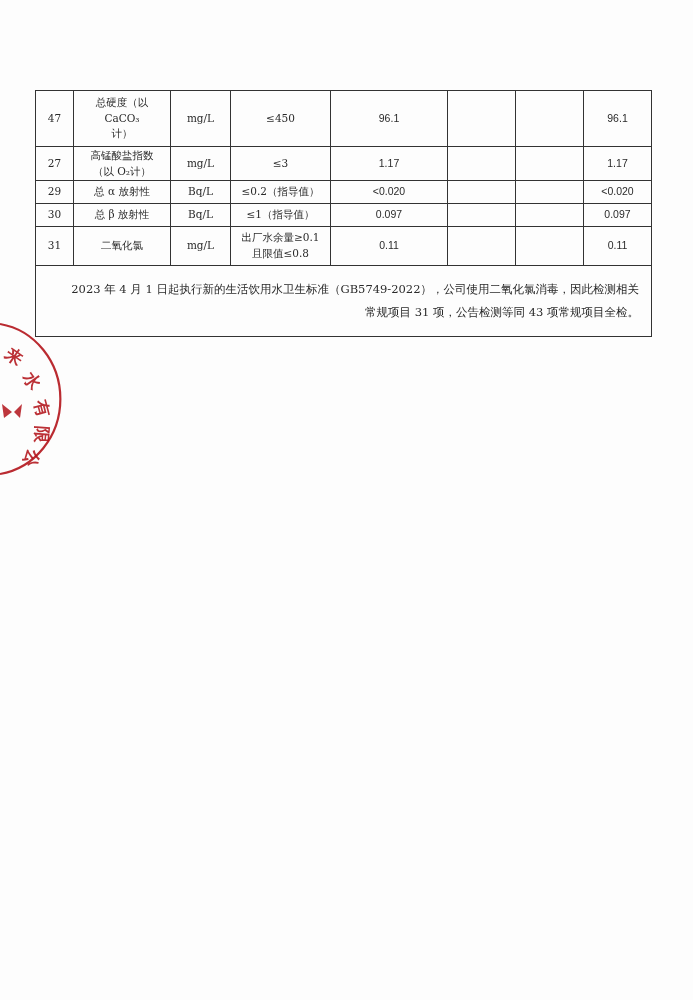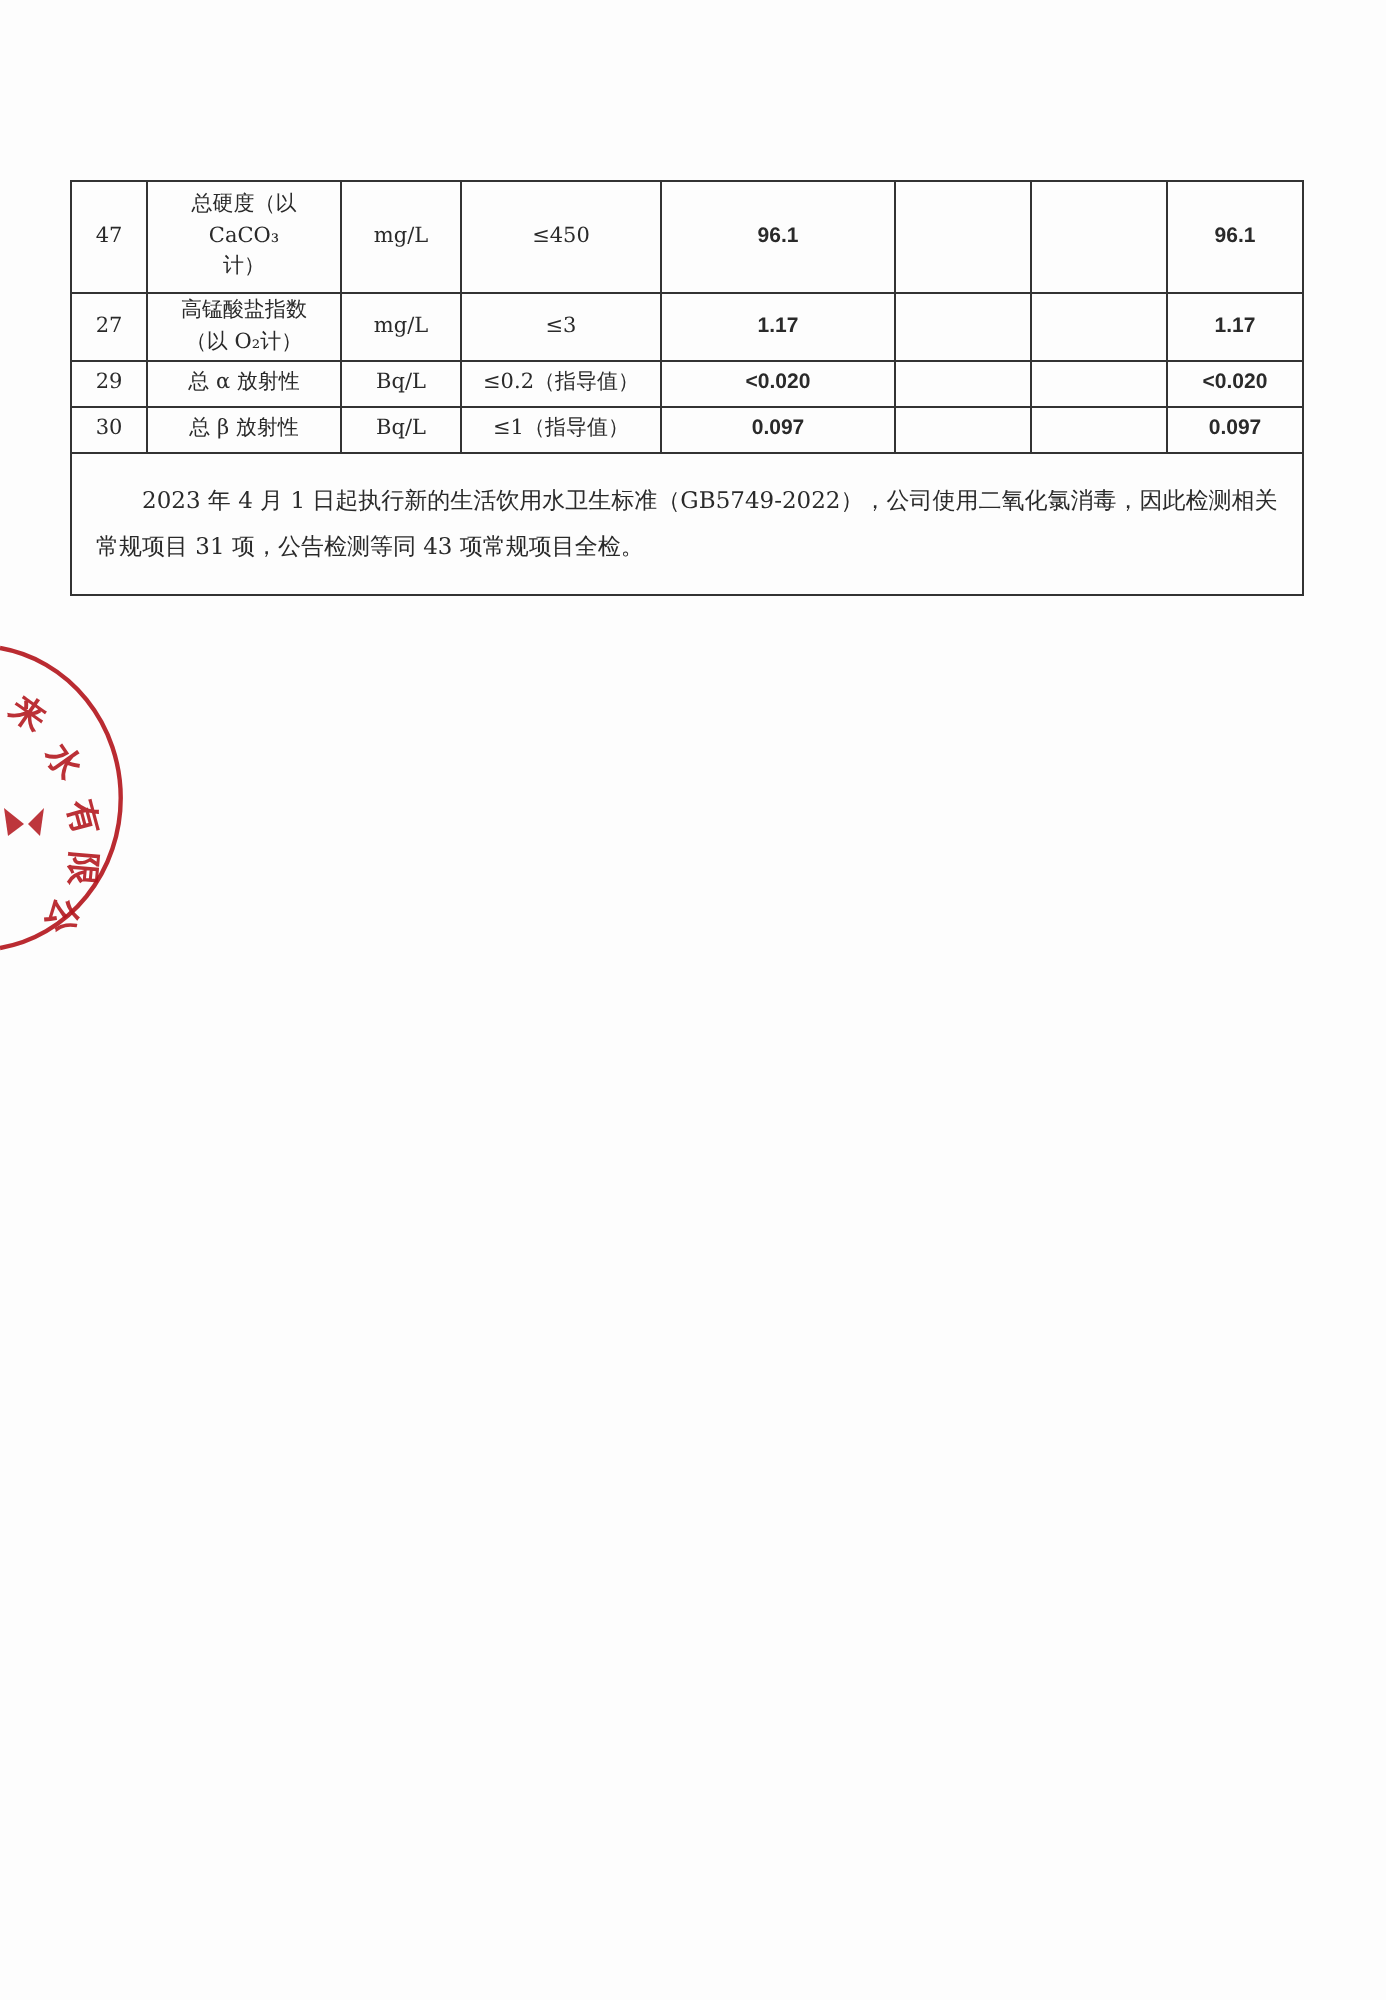--- a/index.html
+++ b/index.html
@@ -49,38 +49,38 @@
     td.unit {
       font-size: 10px;
     }
     td.limit {
       font-size: 10.5px;
     }
     td.val {
       font-family: "Liberation Sans", "DejaVu Sans", sans-serif;
       font-size: 11.5px;
       color: #111;
-      font-weight: bold;
     }
     tr.r26 td { height: 55px; }
     tr.r27 td { height: 33px; }
     tr.r28 td { height: 22px; }
     tr.r29 td { height: 22px; }
     tr.r30 td { height: 22px; }
     tr.r31 td { height: 38px; }
     td.note {
       text-align: left !important;
       padding: 0 12px 0 12px !important;
       height: 70px;
       font-size: 11.5px !important;
       line-height: 2.0 !important;
       color: #333;
     }
     .note-text {
       text-indent: 2em;
+      text-align: right;
     }
     .seal {
       position: absolute;
       left: -62px;
       top: 318px;
       width: 124px;
       height: 160px;
       pointer-events: none;
     }
   </style>
@@ -140,20 +140,33 @@
       <tr class="r30">
         <td class="num">30</td>
         <td class="name">总 β 放射性</td>
         <td class="unit">Bq/L</td>
         <td class="limit">≤1（指导值）</td>
         <td class="val">0.097</td>
         <td class="val"></td>
         <td class="val"></td>
         <td class="val">0.097</td>
       </tr>
+      <tr class="r31">
+        <td class="num">31</td>
+        <td class="name">二氧化氯</td>
+        <td class="unit">mg/L</td>
+        <td class="limit">
+          <div>出厂水余量≥0.1</div>
+          <div>且限值≤0.8</div>
+        </td>
+        <td class="val">0.11</td>
+        <td class="val"></td>
+        <td class="val"></td>
+        <td class="val">0.11</td>
+      </tr>
       <tr>
         <td class="note" colspan="8">
           <div class="note-text">2023 年 4 月 1 日起执行新的生活饮用水卫生标准（GB5749-2022），公司使用二氧化氯消毒，因此检测相关常规项目 31 项，公告检测等同 43 项常规项目全检。</div>
         </td>
       </tr>
     </tbody>
   </table>
 
   <svg class="seal" viewBox="0 0 124 160" xmlns="http://www.w3.org/2000/svg">
     <g fill="none" stroke="#b3141b" stroke-width="2.2" opacity="0.9">

